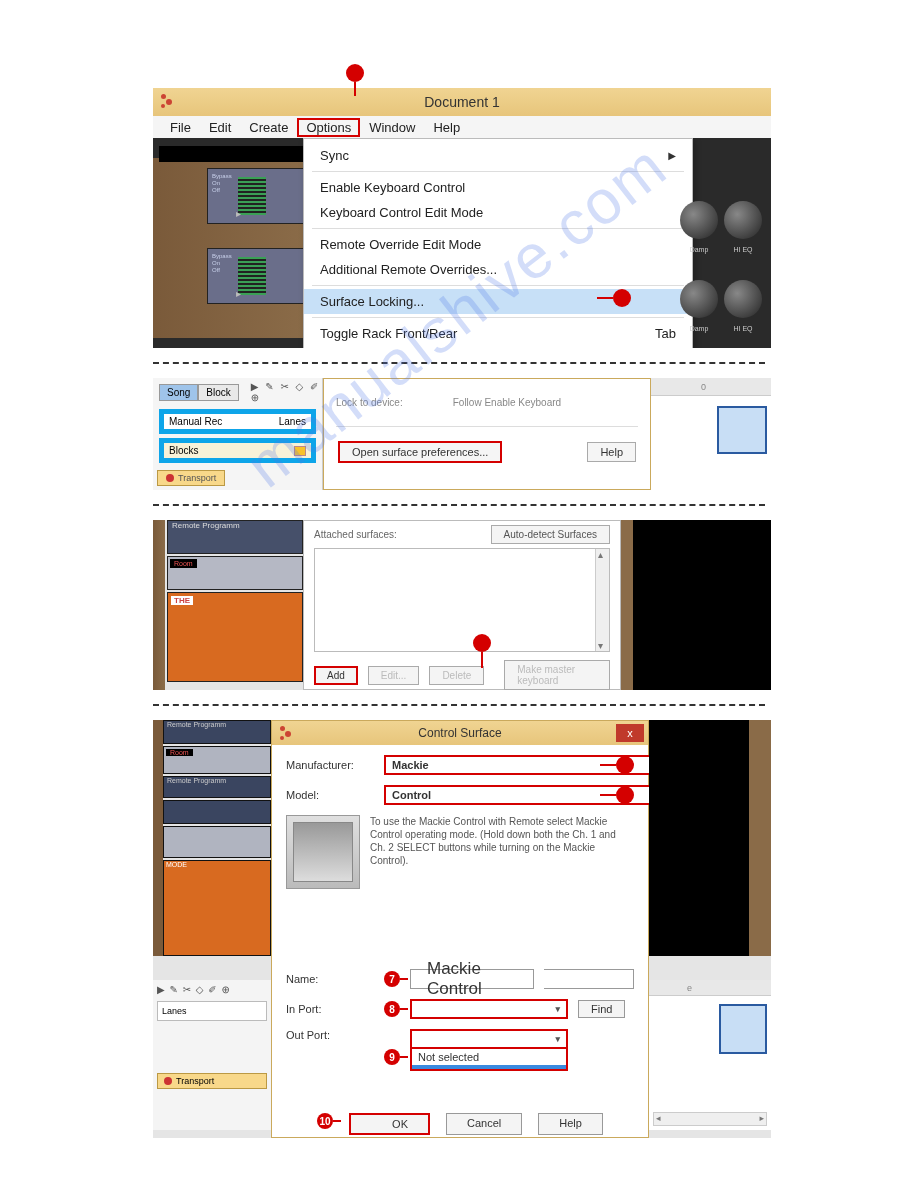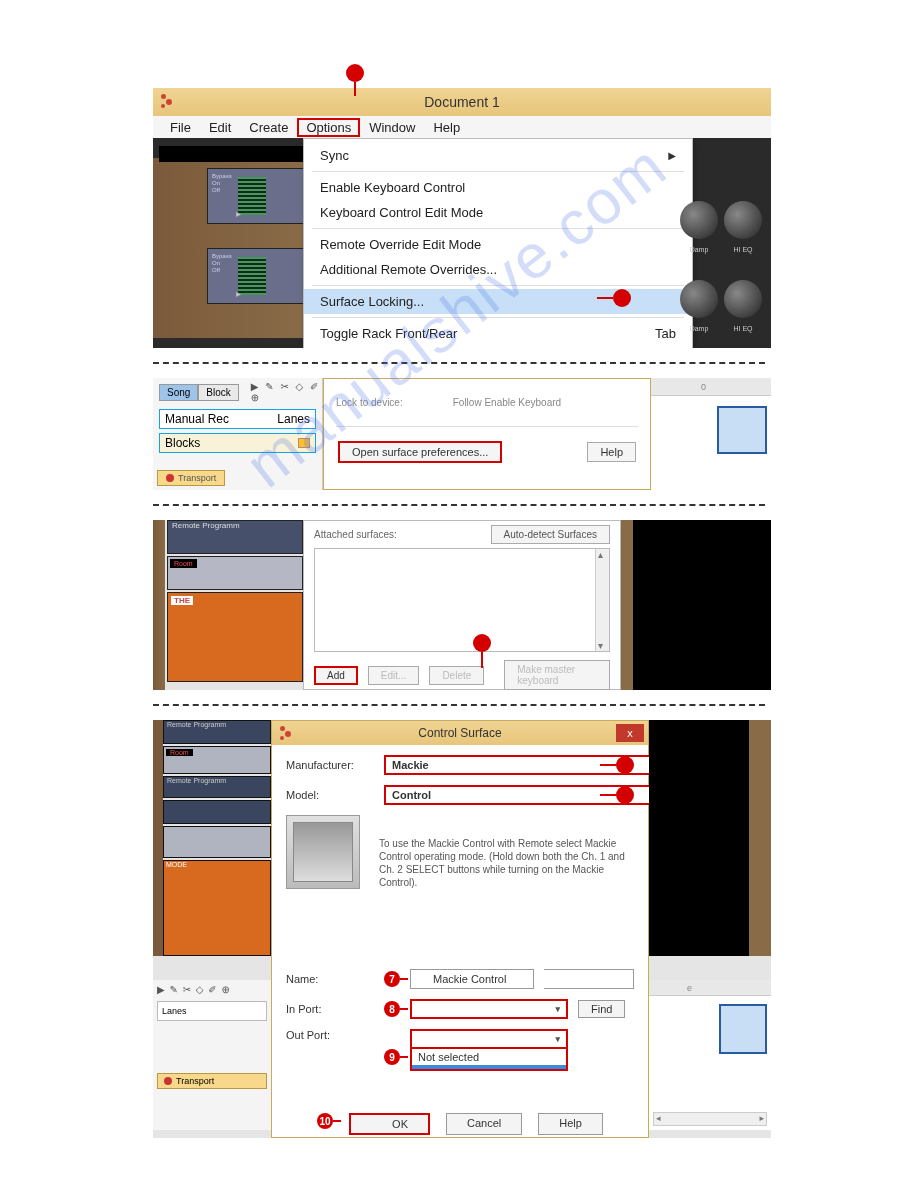--- a/index.html
+++ b/index.html
@@ -40,21 +40,21 @@
   .knob{ width:38px;height:38px;border-radius:50%;background:radial-gradient(circle at 35% 35%,#888,#222);display:inline-block;margin:3px;}
   .knob-lbl{font-size:7px;color:#ccc;text-align:center;display:block;}
 
   
   .p2 { width: 618px; height: 112px; background:#eee; position:relative; overflow:hidden; }
   .p2-left { position:absolute; left:0; top:0; width:170px; height:100%; background:#f5f5f5; border-right:1px solid #ccc; font-size:10px; }
   .p2-tabs { display:flex; gap:0; margin:6px 6px 4px 6px;}
   .p2-tab { border:1px solid #999; padding:2px 7px; font-size:10px; background:#e9e9e9;}
   .p2-tab.active{background:#9fc4ea;}
   .p2-tools { margin-left:6px; font-size:10px; color:#555; letter-spacing:2px;}
-  .p2-row { margin:4px 6px; border:1px solid #0ea5e9; padding:2px 5px; font-size:12px; display:flex; align-items:center; background:#fff;}
+  .p2-row { margin:4px 6px; border:5px solid #0ea5e9; padding:2px 5px; font-size:10px; display:flex; align-items:center; background:#fff;}
   .p2-trans{ position:absolute; bottom:4px; left:4px; font-size:9px; color:#555; background:#f8d88a; padding:2px 8px; border:1px solid #bb9944; display:flex; align-items:center; gap:4px;}
   .p2-trans .tdot{width:8px;height:8px;border-radius:50%;background:#c33;}
 
   .p2-dlg{ position:absolute; left:170px; top:0; width:328px; height:100%; background:#fff; border:1px solid #caa95c; }
   .p2-dlg-body{ padding:8px 12px; font-size:10px; color:#888;}
   .p2-dlg-row{display:flex;gap:50px;margin:10px 0 18px 0;}
   .p2-dlg-line{height:1px;background:#ddd;margin:6px 0;}
   .p2-dlg-btns{display:flex;justify-content:space-between;align-items:center;padding:0 14px 8px 14px;}
   .btn-sm{border:1px solid #aaa;background:#f5f5f5;padding:3px 12px;font-size:11px;color:#333;}
   .btn-sm.hl{border:2px solid #d40000;}
@@ -108,25 +108,25 @@
   .p4-dlg{position:absolute;left:118px;top:0;width:378px;height:418px;background:#fff;border:1px solid #caa95c;}
   .p4-dlg .ttl{height:24px;background:linear-gradient(#f0d492,#e7c57b);display:flex;align-items:center;justify-content:center;font-size:12px;color:#333;position:relative;}
   .p4-dlg .ttl .cls{position:absolute;right:4px;top:3px;width:28px;height:18px;background:#c0392b;color:#fff;font-size:11px;text-align:center;line-height:18px;}
   .p4-dlg .ttl .lgo{position:absolute;left:6px;top:3px;width:16px;height:16px;}
   .p4-dlg .body{padding:10px 14px;font-size:11px;color:#333;}
   .p4-row{display:flex;align-items:center;margin-bottom:10px;gap:10px;position:relative;}
   .p4-row .lbl{width:88px;font-size:11px;color:#333;}
   .p4-sel{flex:1;height:20px;border:1px solid #999;background:#fff;font-size:11px;padding:1px 6px;display:flex;align-items:center;justify-content:space-between;font-weight:bold;}
   .p4-sel .caret{font-size:9px;color:#555;}
   .p4-sel.hl{border:2px solid #d40000;}
-  .p4-inst{display:flex;gap:19px;margin:4px 0 80px 0;align-items:flex-end;}
+  .p4-inst{display:flex;gap:10px;margin:4px 0 80px 0;}
   .p4-inst .img{width:74px;height:74px;background:linear-gradient(#e0e0e0,#bbb);border:1px solid #999;position:relative;}
   .p4-inst .img::after{content:"";position:absolute;left:6px;right:6px;top:6px;bottom:6px;background:linear-gradient(#999,#ddd);border:1px solid #888;}
   .p4-inst .txt{flex:1;font-size:10px;color:#555;line-height:13px;}
-  .p4-txt{height:20px;border:1px solid #999;background:#fff;font-size:11px;padding:1px 22px;display:flex;align-items:center;}
+  .p4-txt{height:20px;border:1px solid #999;background:#fff;font-size:17px;padding:1px 16px;display:flex;align-items:center;}
   .p4-dd-open{position:relative;flex:1;}
   .p4-dd-list{position:absolute;left:0;top:20px;width:100%;background:#fff;border:2px solid #d40000;border-top:none;font-size:11px;z-index:5;}
   .p4-dd-list .opt{padding:2px 6px;}
   .p4-dd-list .opt.sel{background:#3a8adf;color:#fff;}
 
   .p4-btnrow{display:flex;justify-content:center;gap:16px;margin-top:48px;}
   .p4-btn{border:1px solid #999;background:#f4f4f4;padding:3px 20px;font-size:11px;color:#333;}
   .p4-btn.hl{border:2px solid #d40000;padding-left:41px;}
 
   .num-badge{width:16px;height:16px;border-radius:50%;background:#d40000;color:#fff;font-size:10px;font-weight:bold;display:flex;align-items:center;justify-content:center;flex-shrink:0;}

